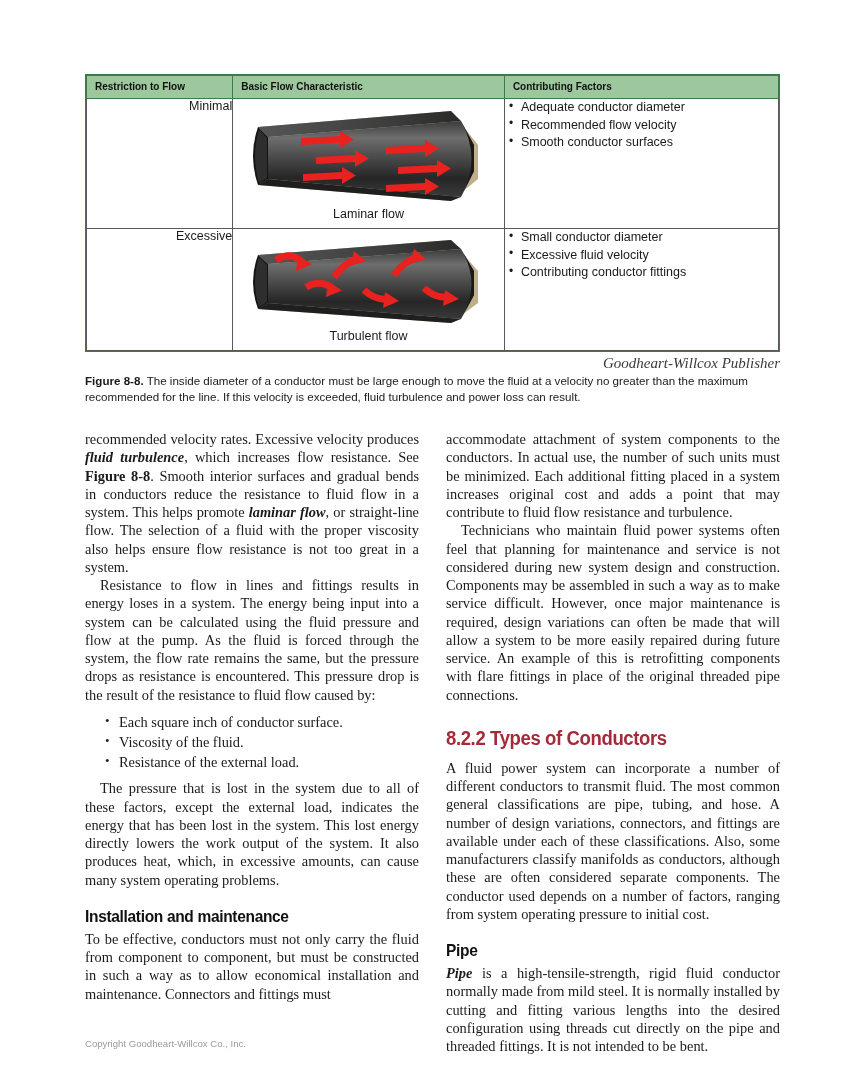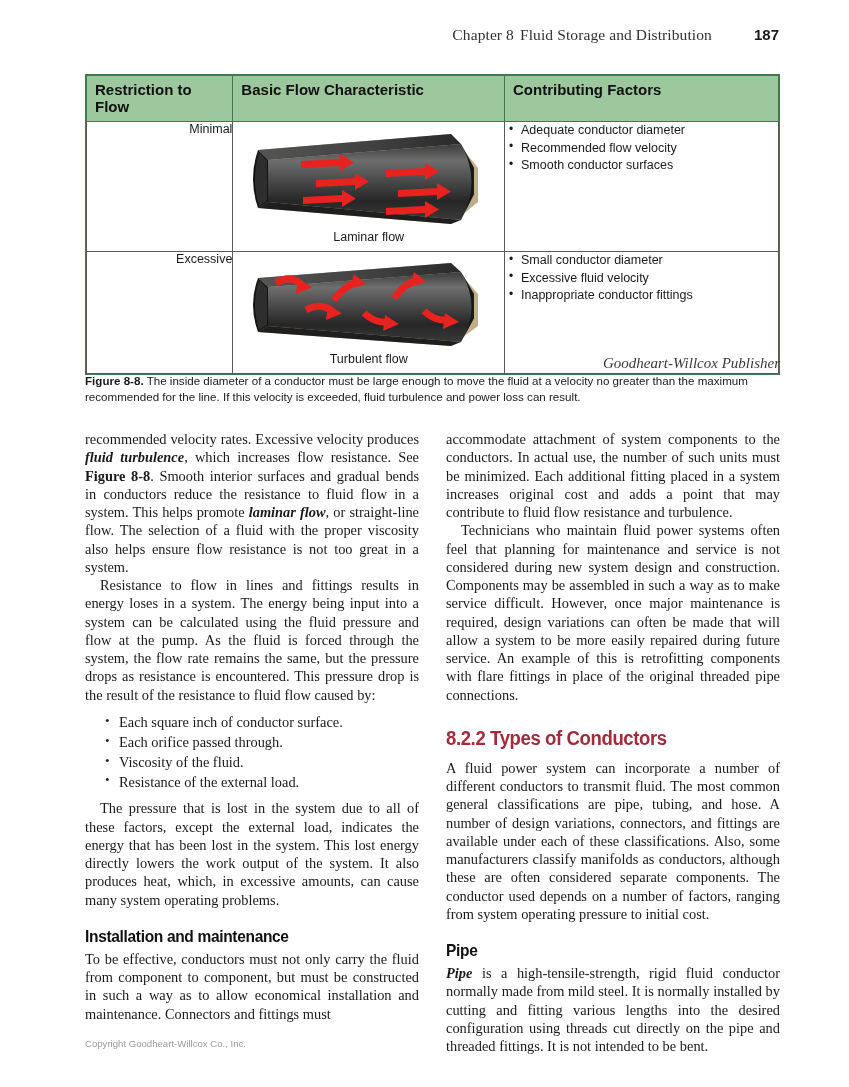--- a/index.html
+++ b/index.html
@@ -51,21 +51,21 @@
   }
   .fig-table table { border-collapse: collapse; width: 100%; }
   .fig-table th, .fig-table td {
     border: 1px solid #5a5a5a;
     vertical-align: top;
     padding: 0;
   }
   .fig-table th {
     background: #9dc79d;
     font-family: "Liberation Sans", "DejaVu Sans", sans-serif;
-    font-size: 15px;
+    font-size: 10px;
     font-weight: bold;
     text-align: left;
     color: #111;
     padding: 5px 8px 6px 8px;
     border-color: #3f7a4a;
     height: 22px;
   }
   .col-a { width: 147px; }
   .col-b { width: 272px; }
   .col-c { width: 276px; }
@@ -202,25 +202,20 @@
     font-size: 9.6px;
     color: #9a9a9a;
     text-align: right;
   }
 </style>
 </head>
 <body>
 
 <div class="page">
 
-  <div class="running-head">
-    <span class="rh-title rh-chapnum">Chapter 8</span>
-    <span class="rh-title">Fluid Storage and Distribution</span>
-    <span class="rh-pagenum">187</span>
-  </div>
 
   <div class="fig-table">
     <table>
       <thead>
         <tr>
           <th class="col-a">Restriction to Flow</th>
           <th class="col-b">Basic Flow Characteristic</th>
           <th class="col-c">Contributing Factors</th>
         </tr>
       </thead>
@@ -309,41 +304,40 @@
                 <path d="M139,57 L153,66 L137,73 Z"></path>
                 <path d="M199,55 L213,64 L197,71 Z"></path>
               </g>
             </svg>
             <div class="flow-caption">Turbulent flow</div>
           </td>
           <td class="cell-bullets">
             <ul>
               <li>Small conductor diameter</li>
               <li>Excessive fluid velocity</li>
-              <li>Inappropriate conductor fittings</li>
+              <li>Contributing conductor fittings</li>
             </ul>
           </td>
         </tr>
       </tbody>
     </table>
   </div>
 
   <div class="credit">Goodheart-Willcox Publisher</div>
   <div class="fig-caption">
     <b>Figure 8-8.</b><span> The inside diameter of a conductor must be large enough to move the fluid at a velocity no greater than the maximum recommended for the line. If this velocity is exceeded, fluid turbulence and power loss can result.</span>
   </div>
 
   <div class="col col-left">
     <p><span>recommended velocity rates. Excessive velocity produces </span><b class="bi">fluid turbulence</b><span>, which increases flow resistance. See </span><b>Figure 8-8</b><span>. Smooth interior surfaces and gradual bends in conductors reduce the resistance to fluid flow in a system. This helps promote </span><b class="bi">laminar flow</b><span>, or straight-line flow. The selection of a fluid with the proper viscosity also helps ensure flow resistance is not too great in a system.</span></p>
 
     <p class="indent">Resistance to flow in lines and fittings results in energy loses in a system. The energy being input into a system can be calculated using the fluid pressure and flow at the pump. As the fluid is forced through the system, the flow rate remains the same, but the pressure drops as resistance is encountered. This pressure drop is the result of the resistance to fluid flow caused by:</p>
 
     <ul class="body-list">
       <li>Each square inch of conductor surface.</li>
-      <li>Each orifice passed through.</li>
       <li>Viscosity of the fluid.</li>
       <li>Resistance of the external load.</li>
     </ul>
 
     <p class="indent">The pressure that is lost in the system due to all of these factors, except the external load, indicates the energy that has been lost in the system. This lost energy directly lowers the work output of the system. It also produces heat, which, in excessive amounts, can cause many system operating problems.</p>
 
     <div class="spacer-16"></div>
     <h3 class="sub-head">Installation and maintenance</h3>
     <p>To be effective, conductors must not only carry the fluid from component to component, but must be constructed in such a way as to allow economical installation and maintenance. Connectors and fittings must</p>
   </div>

